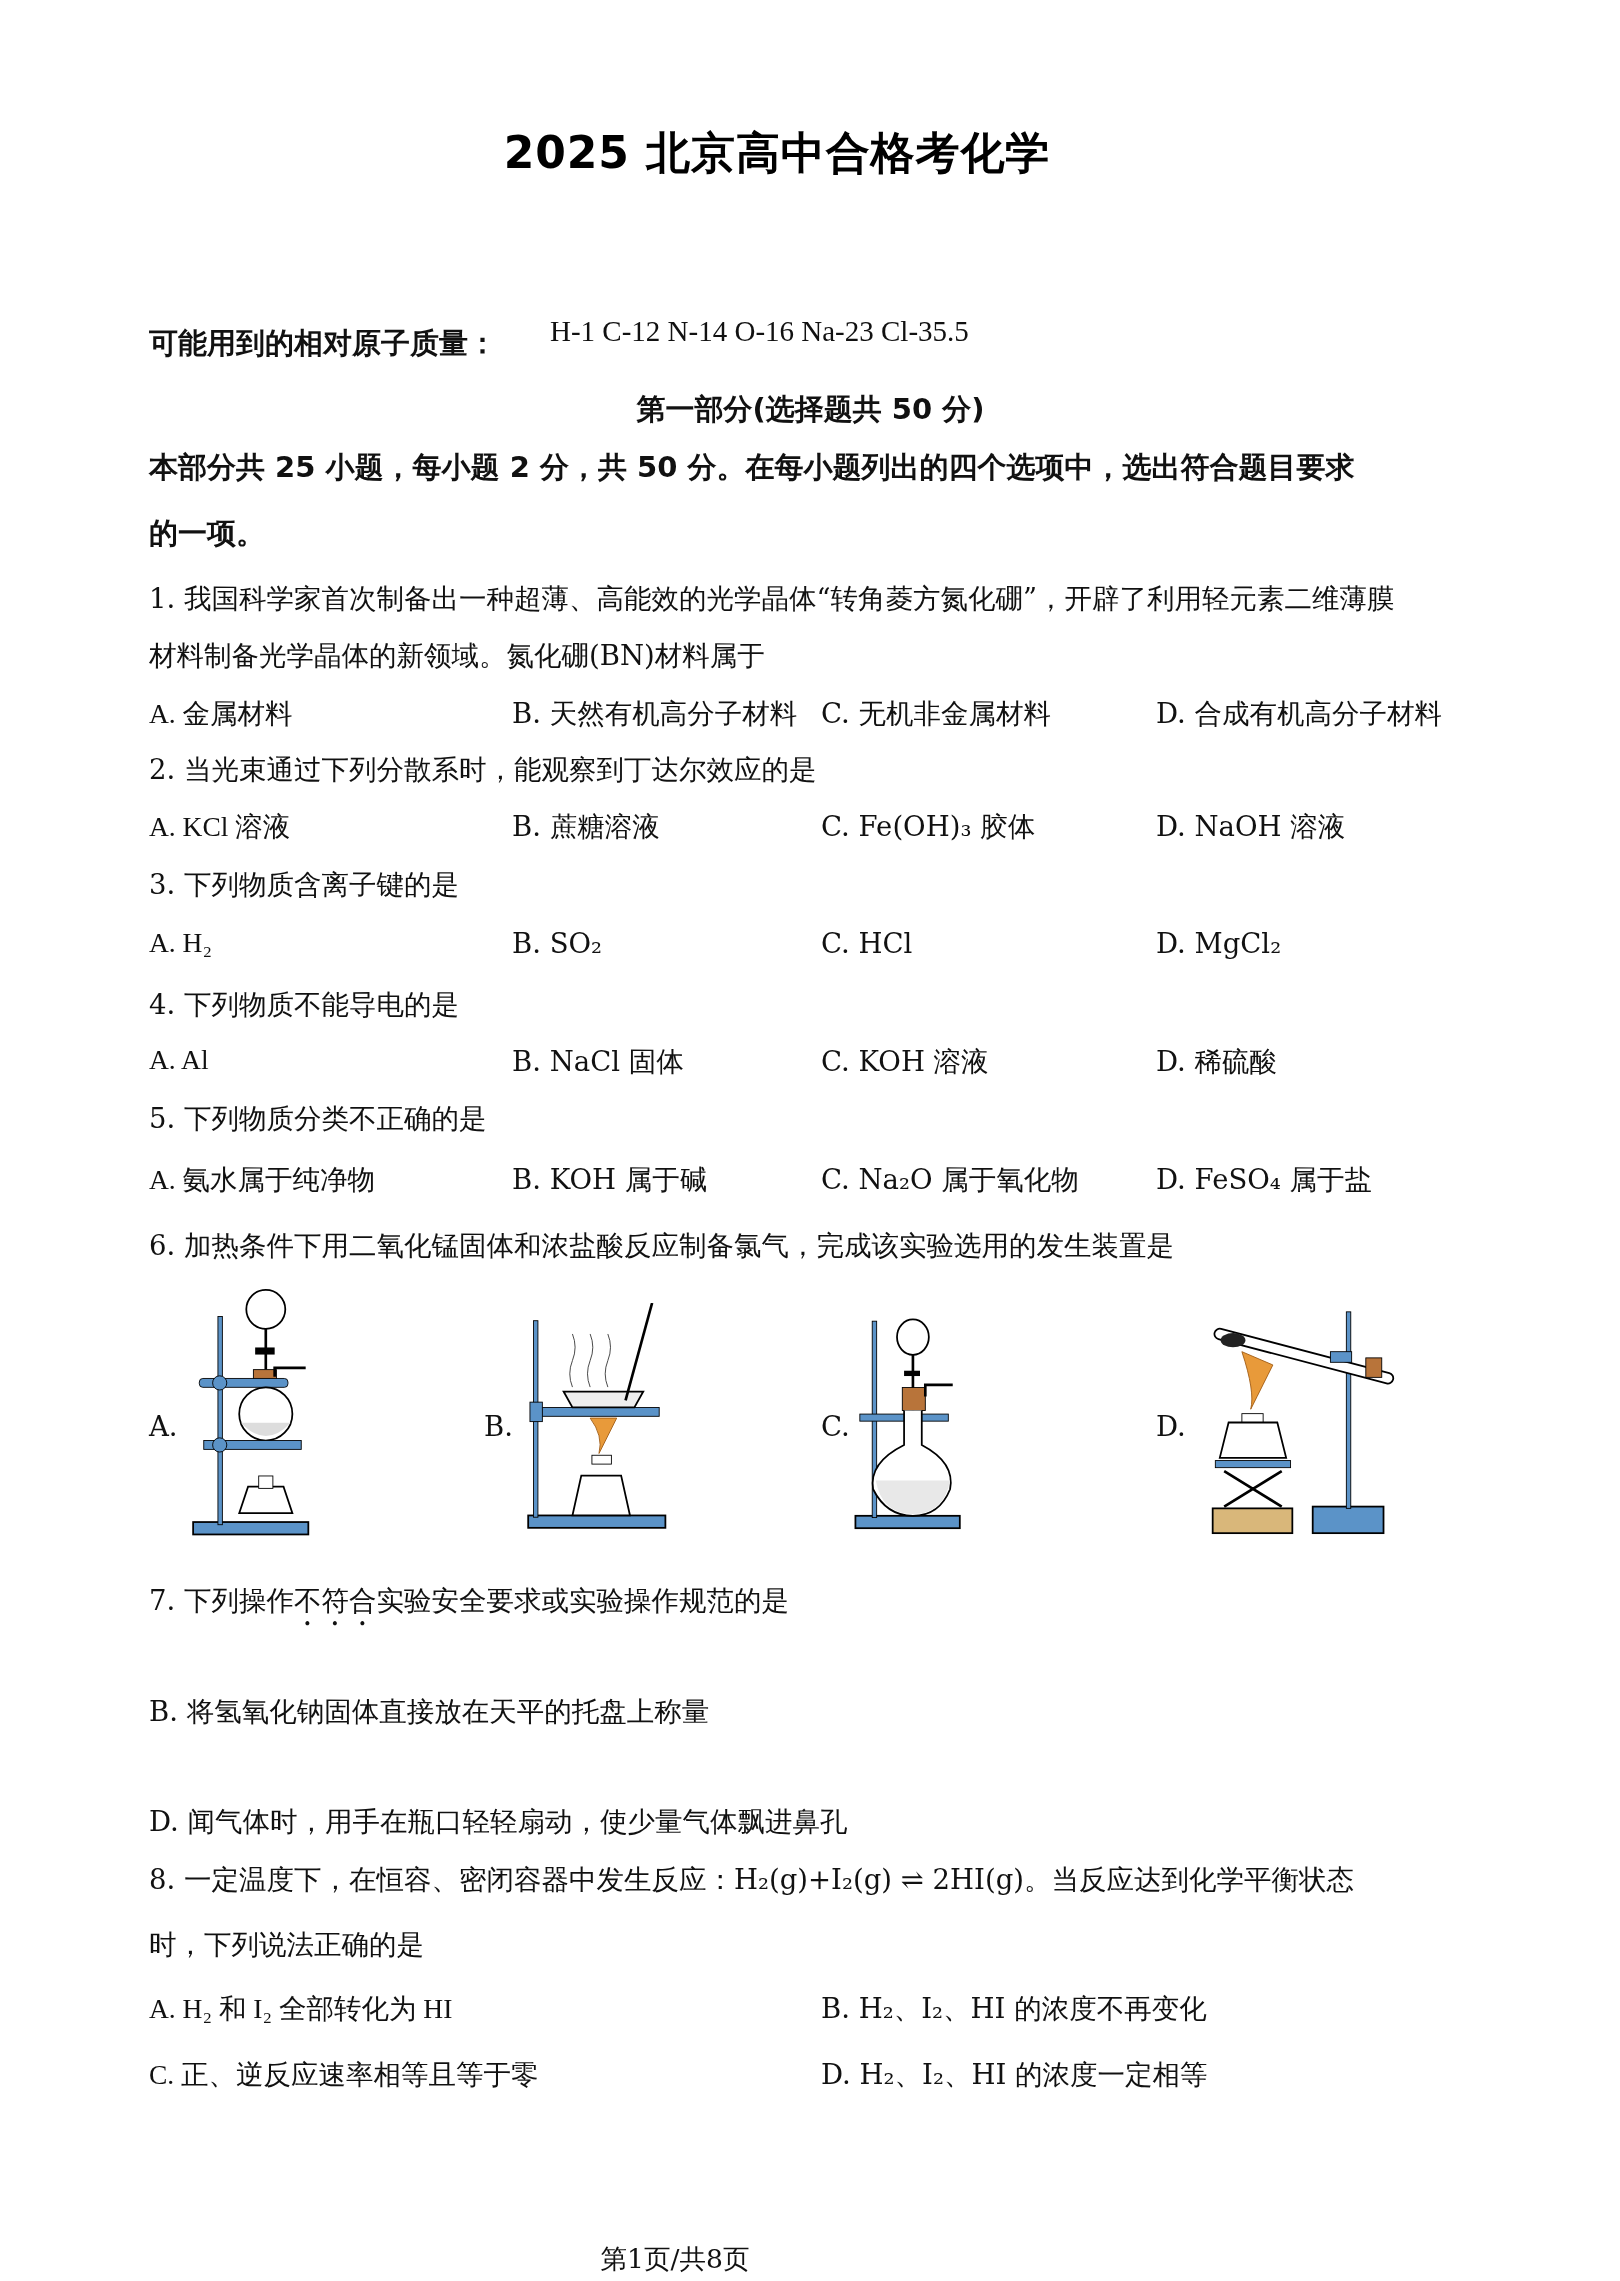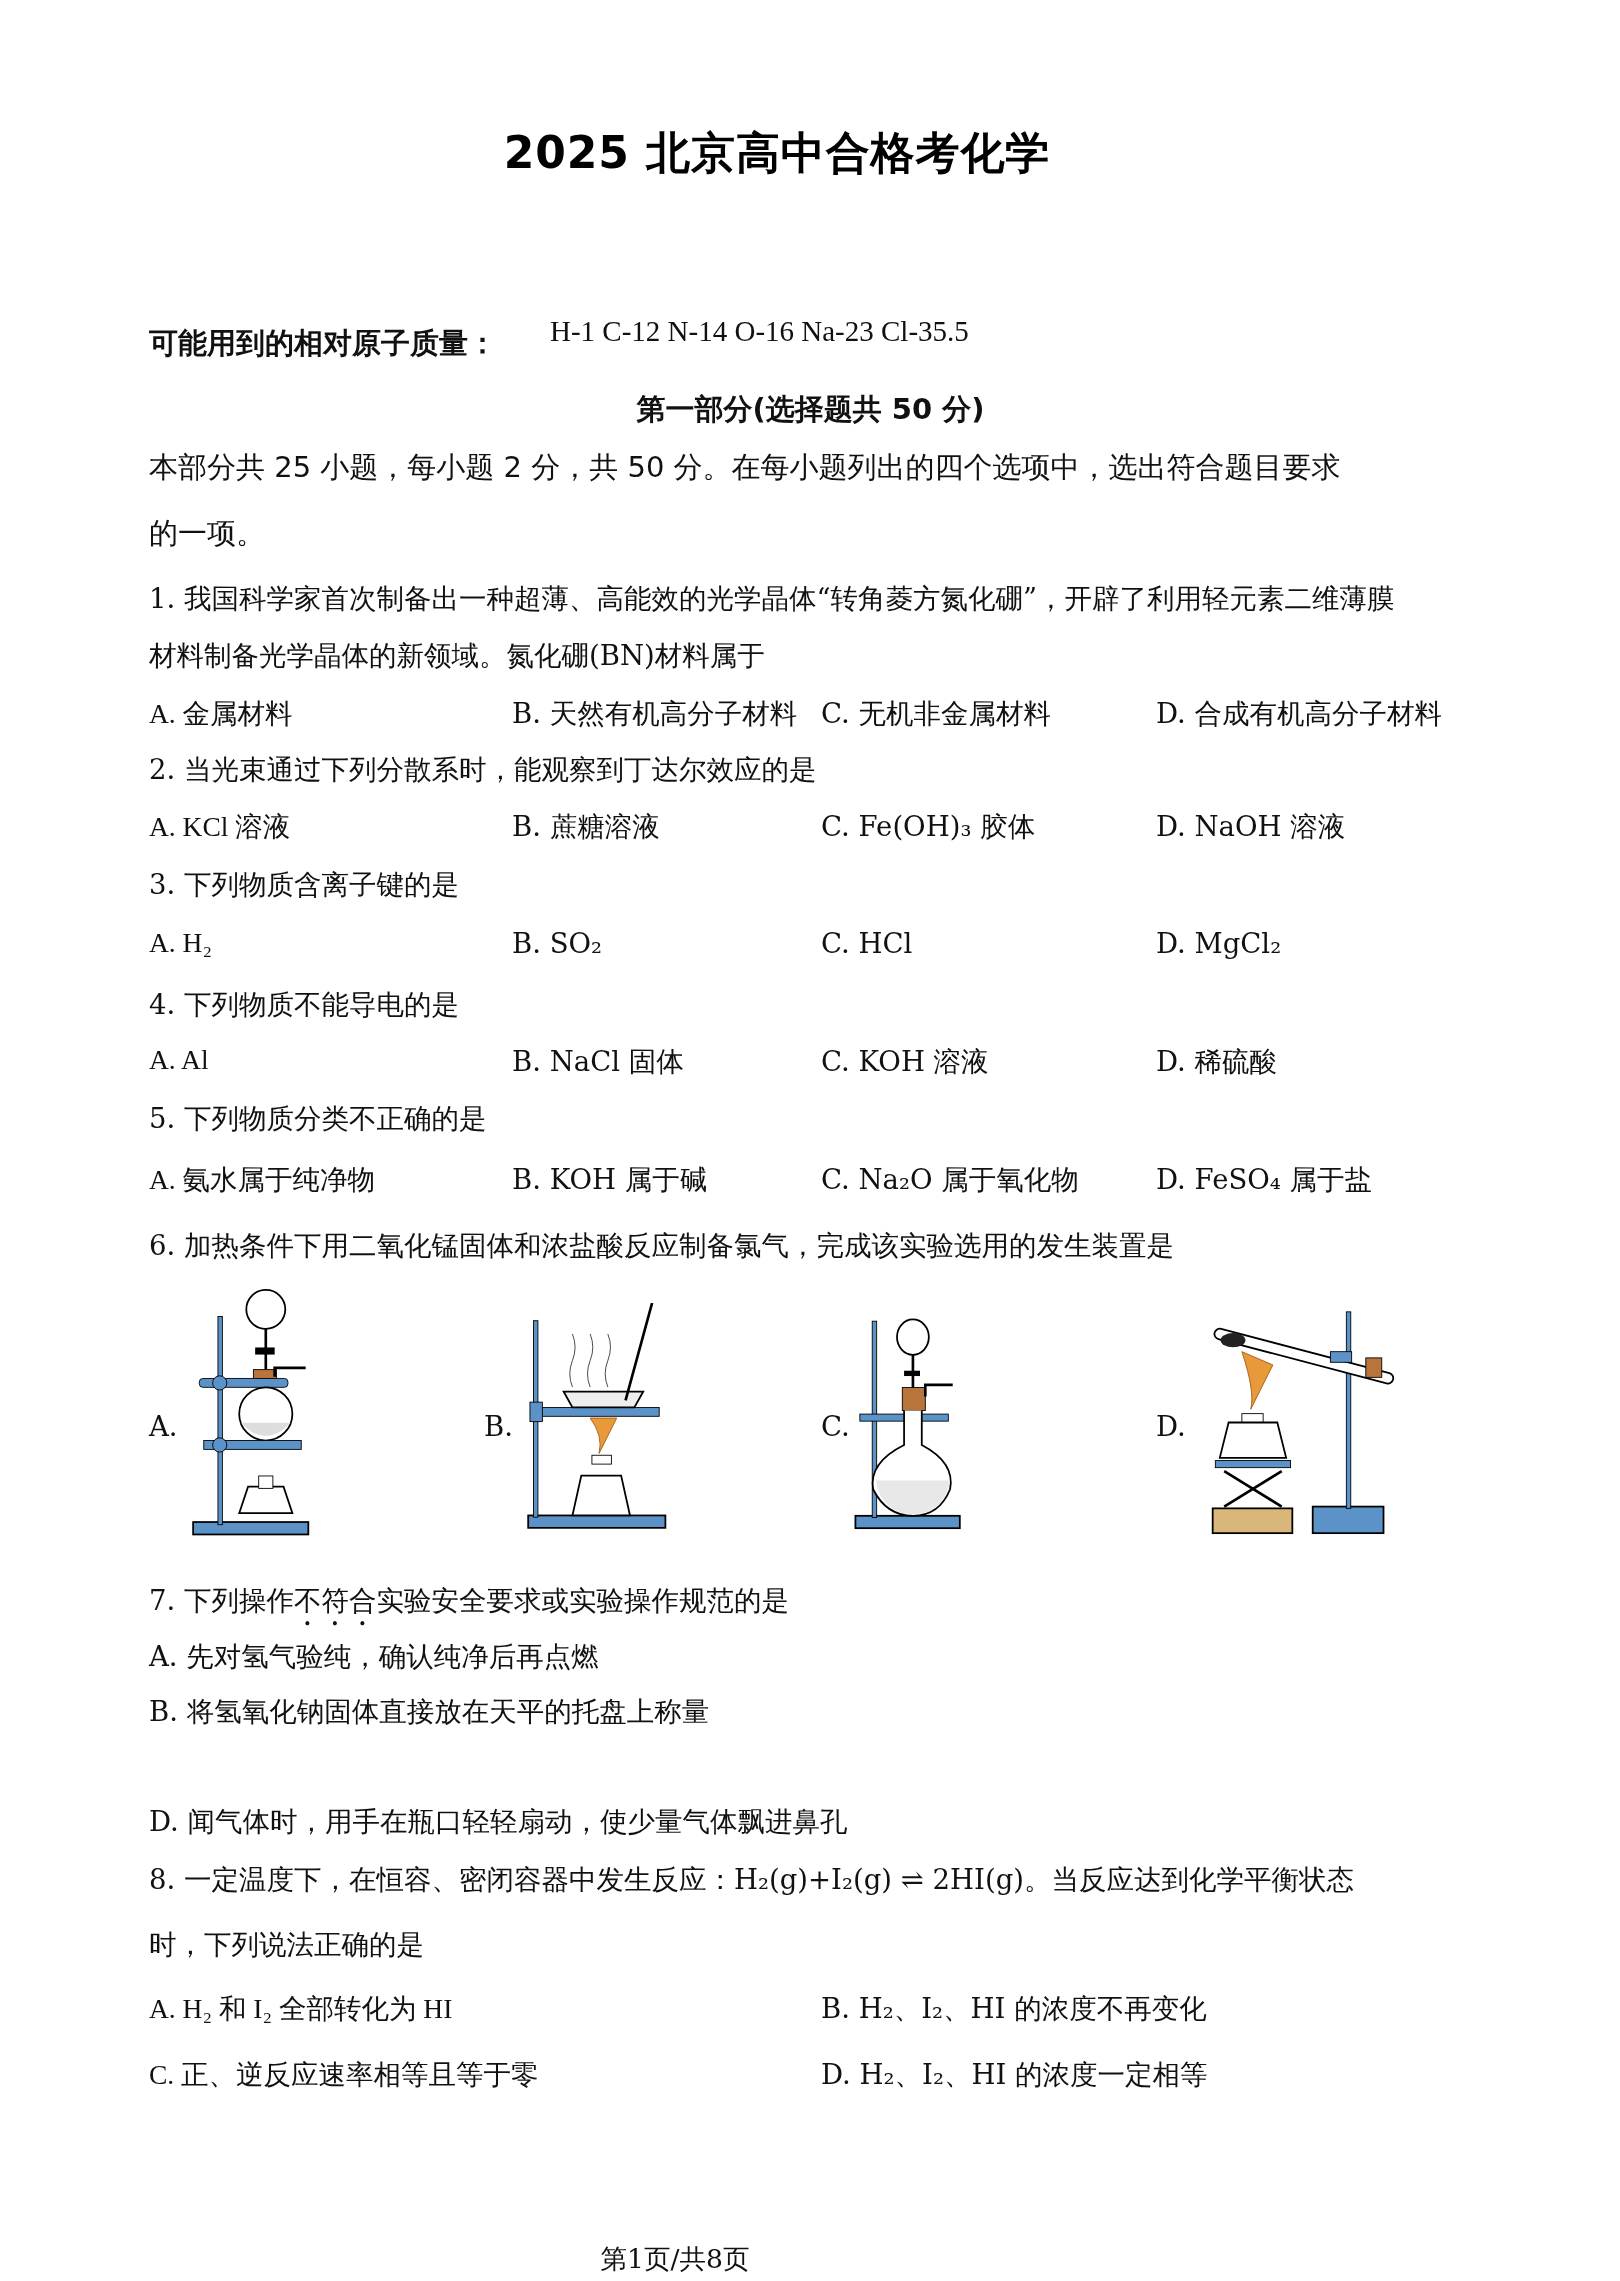--- a/index.html
+++ b/index.html
@@ -9,21 +9,21 @@
   .title { position:absolute; left:0; width:1554px; text-align:center;
            font-family:"DejaVu Sans","Liberation Sans",sans-serif; font-weight:bold; color:#000; }
   .t1 { top:124px; font-size:44px; letter-spacing:0.9px; }
   .t2 { top:222px; font-size:44px; }
   .mass-label { position:absolute; left:149px; top:324px; font-size:29px; font-weight:bold;
                 font-family:"DejaVu Sans","Liberation Sans",sans-serif; }
   .mass-values { position:absolute; left:550px; top:315px; font-size:29px;
                  font-family:"Liberation Serif",serif; }
   .part-title { position:absolute; left:0; width:1621px; text-align:center; top:390px;
                 font-size:29px; font-weight:bold; font-family:"DejaVu Sans","Liberation Sans",sans-serif; }
-  .intro { position:absolute; left:149px; font-size:29px; font-weight:normal;
+  .intro { position:absolute; left:149px; font-size:29px; font-weight:bold;
            font-family:"DejaVu Sans","Liberation Sans",sans-serif;text-align:center; }
   .q { position:absolute; left:149px; font-size:27.5px; white-space:nowrap; }
   .opt { position:absolute; font-size:27.5px; white-space:nowrap; }
   .c1 { left:149px;font-family:Liberation Serif, serif; } .c2 { left:512px; } .c3 { left:821px; } .c4 { left:1156px; }
   .h2 { left:821px; }
   .emdot { text-emphasis: dot; -webkit-text-emphasis: dot; text-emphasis-position: under; -webkit-text-emphasis-position: under; }
   .fig { position:absolute; }
   .figlabel { position:absolute; font-size:27.5px; }
   .footer { position:absolute; top:2241px; left:0; width:1350px; text-align:center; font-size:26.6px; }
 </style>
@@ -144,21 +144,20 @@
       <path d="M30 175 L40 135 L95 135 L105 175 Z" fill="#fff" stroke="#000" stroke-width="2"></path>
       <rect x="25" y="178" width="85" height="8" fill="#5b93c8" stroke="#000"></rect>
       <path d="M35 190 L100 230 M100 190 L35 230" stroke="#000" stroke-width="3"></path>
       <rect x="22" y="232" width="90" height="28" fill="#d9b77a" stroke="#000" stroke-width="2"></rect>
     </svg>
   </div>
 
   <div class="q" style="top:1583px;">
     <span>7. 下列操作</span><span class="emdot">不符合</span><span>实验安全要求或实验操作规范的是</span>
   </div>
-  <div class="q" style="top:1639px;">A. 先对氢气验纯，确认纯净后再点燃</div>
   <div class="q" style="top:1694px;">B. 将氢氧化钠固体直接放在天平的托盘上称量</div>
   <div class="q" style="top:1804px;">D. 闻气体时，用手在瓶口轻轻扇动，使少量气体飘进鼻孔</div>
 
   <div class="q" style="top:1862px;">8. 一定温度下，在恒容、密闭容器中发生反应：H₂(g)+I₂(g) ⇌ 2HI(g)。当反应达到化学平衡状态</div>
   <div class="q" style="top:1927px;">时，下列说法正确的是</div>
   <div class="opt c1" style="top:1991px;">A. H₂ 和 I₂ 全部转化为 HI</div>
   <div class="opt h2" style="top:1991px;">B. H₂、I₂、HI 的浓度不再变化</div>
   <div class="opt c1" style="top:2057px;">C. 正、逆反应速率相等且等于零</div>
   <div class="opt h2" style="top:2057px;">D. H₂、I₂、HI 的浓度一定相等</div>
 

